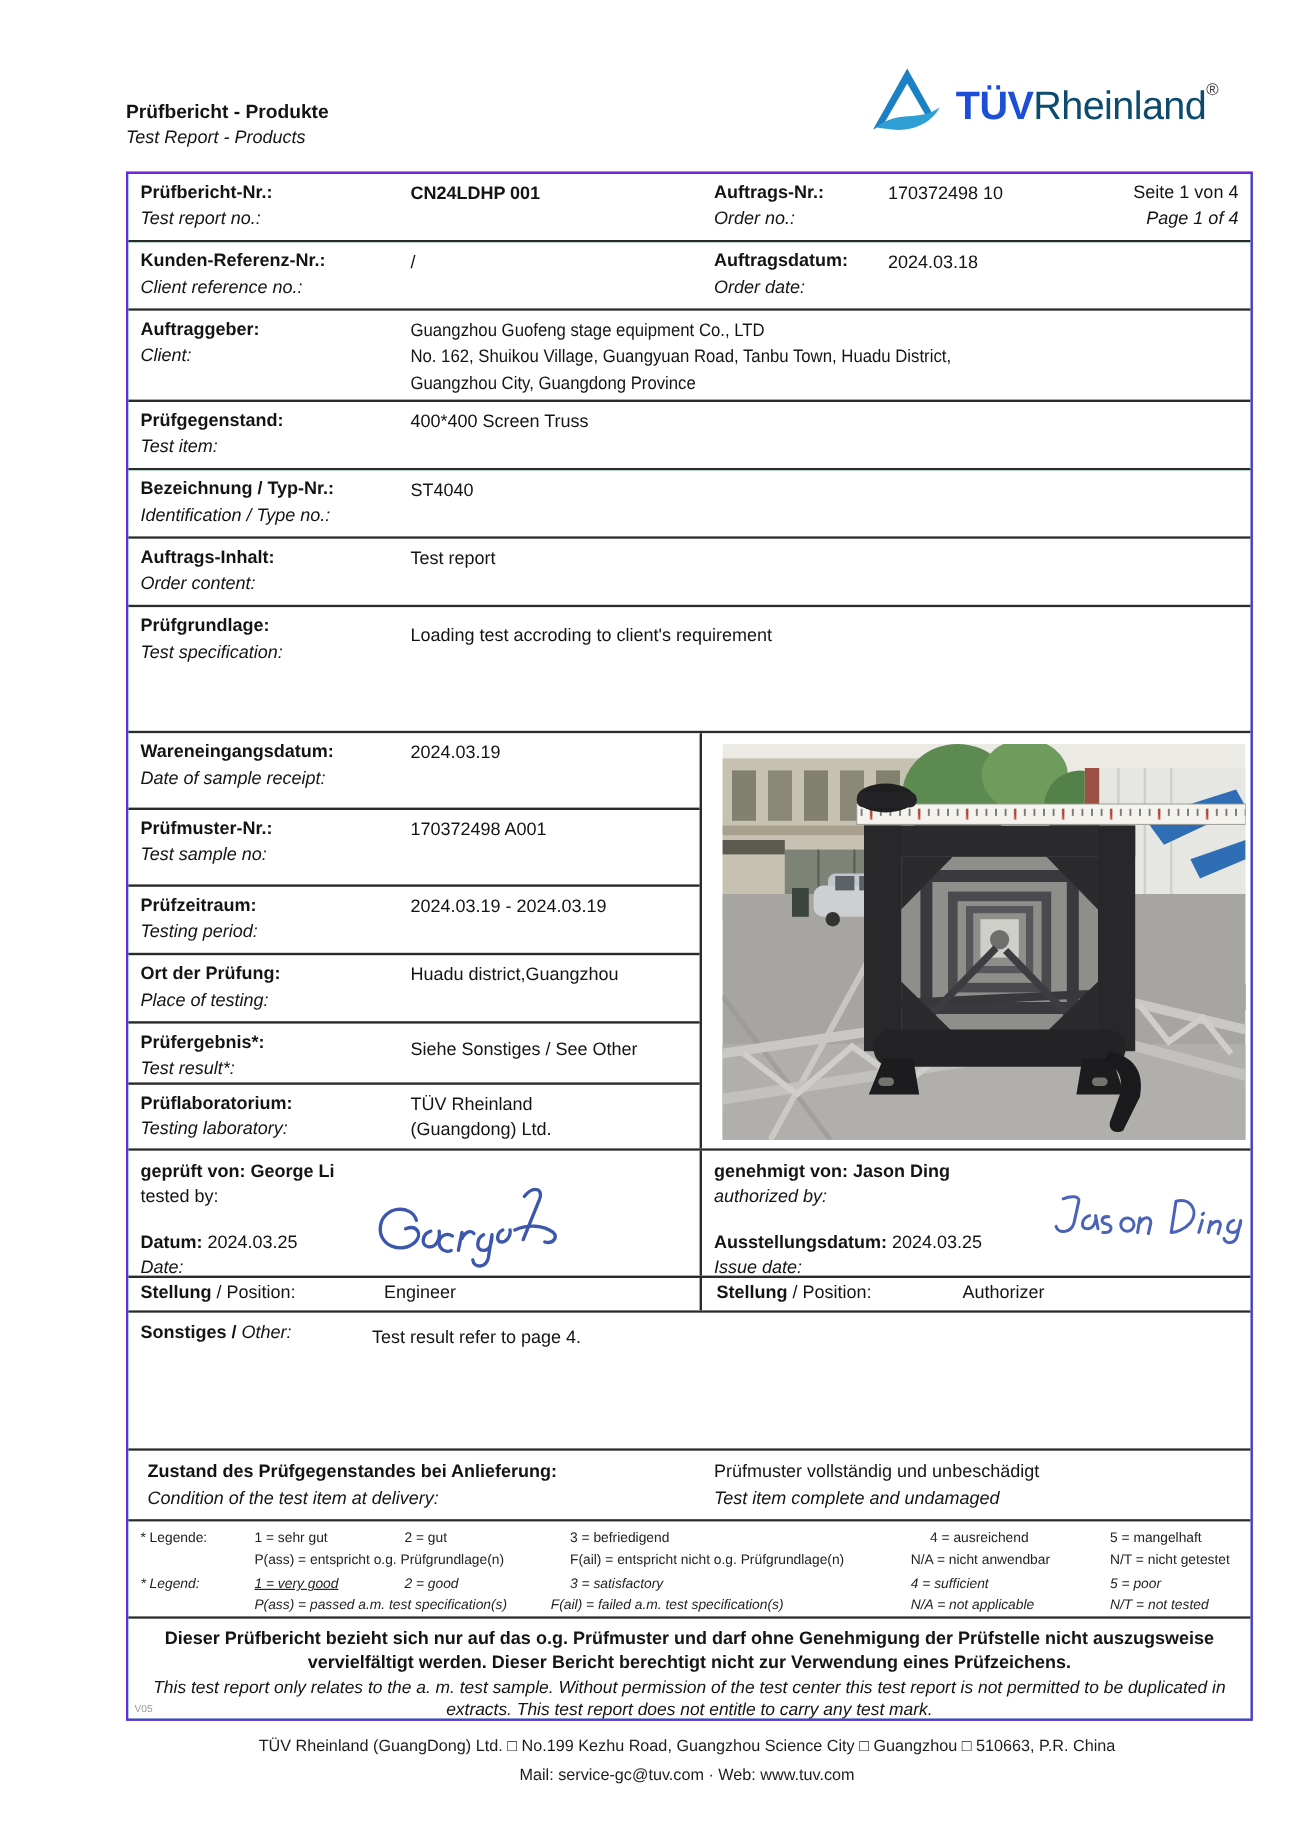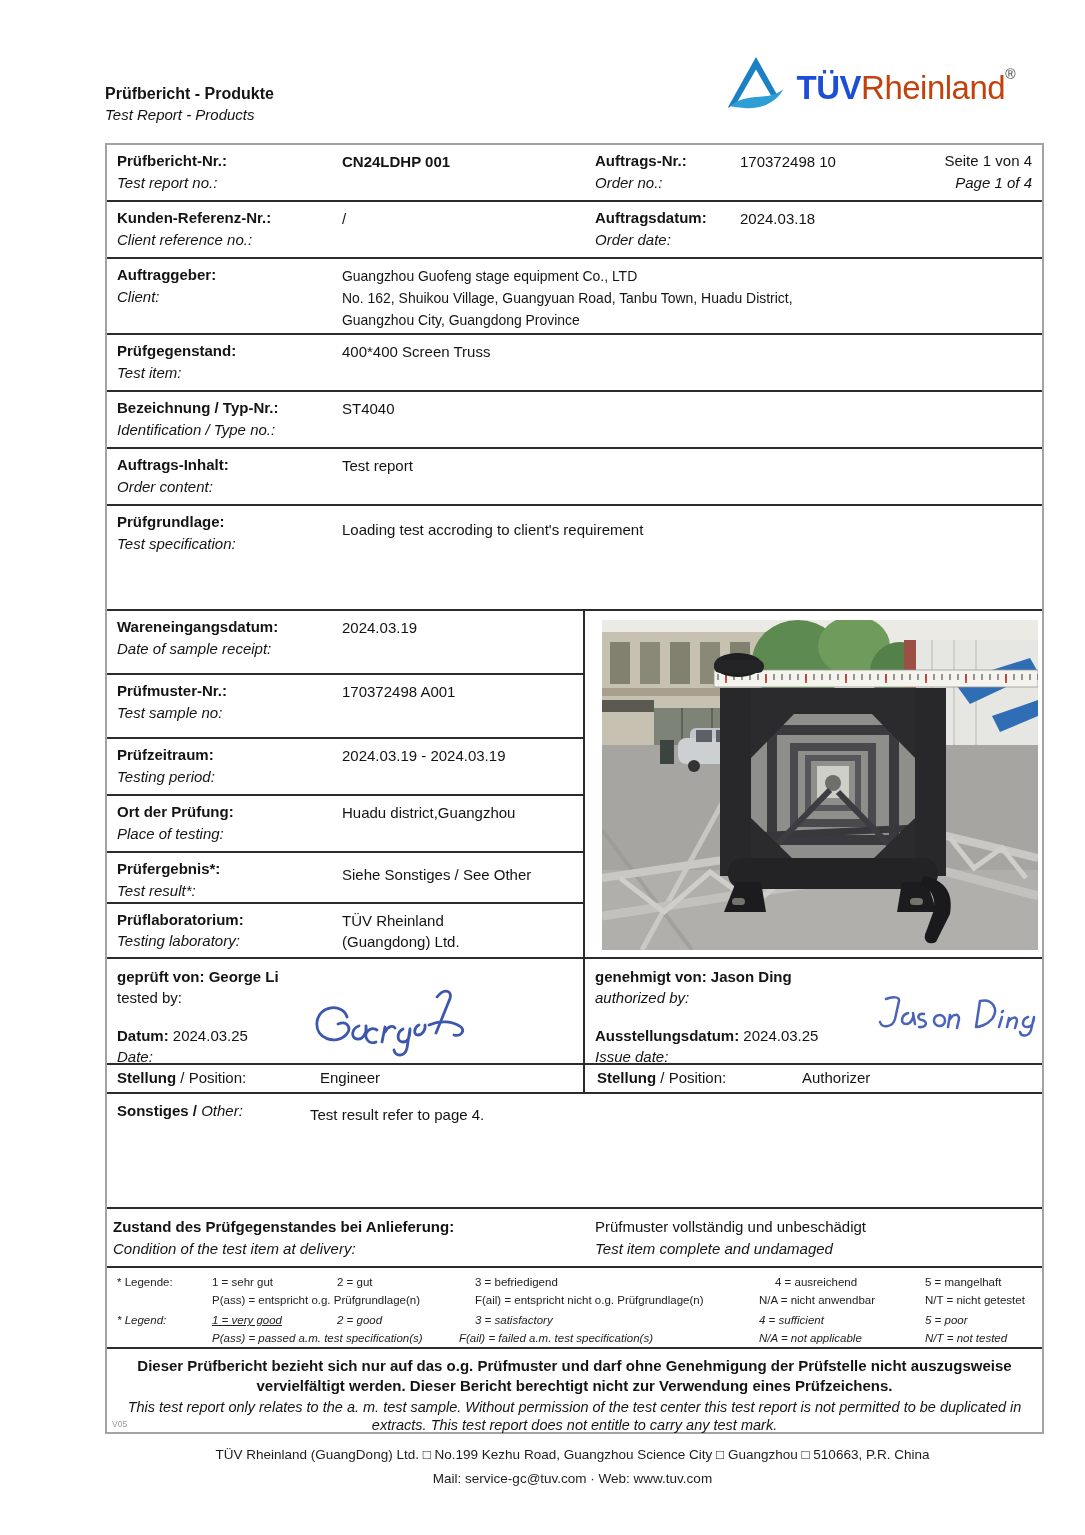--- a/index.html
+++ b/index.html
@@ -5,24 +5,24 @@
   html,body{margin:0;padding:0;background:#fff;}
   .page{position:relative;width:1085px;height:1535px;background:#ffffff;
         font-family:"Liberation Sans",sans-serif;color:#141414;overflow:hidden;}
   
   .hdr-title{position:absolute;left:105px;top:84px;line-height:1.3;}
   .hdr-title .de{font-size:16px;font-weight:bold;}
   .hdr-title .en{font-size:15px;font-style:italic;}
   .logo{position:absolute;right:70px;top:54px;display:flex;align-items:center;gap:10px;}
   .brand{font-size:33px;letter-spacing:-0.5px;white-space:nowrap;}
   .brand .b1{font-weight:bold;color:#1d4ed8;}
-  .brand .b2{font-weight:400;color:#c2410c;}
+  .brand .b2{font-weight:400;color:#0c4a6e;}
   .brand .reg{font-size:14px;color:#3d3d3d;vertical-align:20px;}
   
-  .tbl{position:absolute;left:105px;top:143px;width:935px;border:2px solid #a3a3a3;background:#14b8a6;}
+  .tbl{position:absolute;left:105px;top:143px;width:935px;border:2px solid #6d28d9;background:#14b8a6;}
   .row{box-sizing:border-box;border-bottom:2px solid #2b2b2b;display:flex;position:relative;background:#fff;}
   .row:last-child{border-bottom:none;}
   .h57{height:57px}.h76{height:76px}.h105{height:105px}.h348{height:348px}
   .h106{height:106px}.h29{height:29px}.h115{height:115px}.h59{height:59px}.h81{height:81px}.h83{height:83px}
   .lab{box-sizing:border-box;width:235px;padding:5px 0 0 10px;flex:none;}
   .lab .de{font-size:15px;font-weight:bold;line-height:1.45;display:block;}
   .lab .en{font-size:15px;font-style:italic;line-height:1.45;display:block;}
   .val{font-size:15px;padding-top:6px;line-height:1.45;}
   .vbold{font-weight:bold;}
   .w243{box-sizing:border-box;width:243px;flex:none;}
@@ -47,21 +47,21 @@
   .dline .dl{font-weight:bold;}
   .dline .ds{font-style:italic;display:block;}
   .sig-svg{position:absolute;}
   .poscell{box-sizing:border-box;position:relative;padding-top:4px;font-size:15px;}
   .poscell.l{width:478px;flex:none;border-right:2px solid #2b2b2b;padding-left:10px;}
   .poscell.r{flex:1;padding-left:12px;}
   .posval{position:absolute;top:4px;}
   .bld{font-weight:bold;}
   .itl{font-style:italic;}
   
-  .zl{box-sizing:border-box;width:478px;flex:none;padding:7px 0 0 6px;font-size:15px;line-height:1.45;}
+  .zl{box-sizing:border-box;width:478px;flex:none;padding:7px 0 0 16px;font-size:15px;line-height:1.45;}
   .zr{flex:1;padding:7px 0 0 10px;font-size:15px;line-height:1.45;}
   
   .legend{font-size:11.5px;color:#222;}
   .legend span{position:absolute;white-space:nowrap;}
   .lg-it{font-style:italic;}
   
   .disc{display:block;text-align:center;padding:7px 16px 0 16px;}
   .disc .de{font-size:15px;font-weight:bold;line-height:1.35;}
   .disc .en{font-size:14.5px;font-style:italic;line-height:1.3;margin-top:1px;}
   .vtag{position:absolute;left:5px;bottom:3px;font-size:8.5px;color:#999;}

